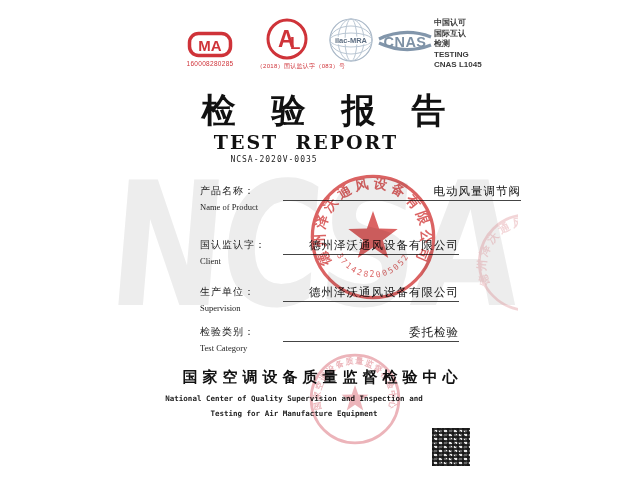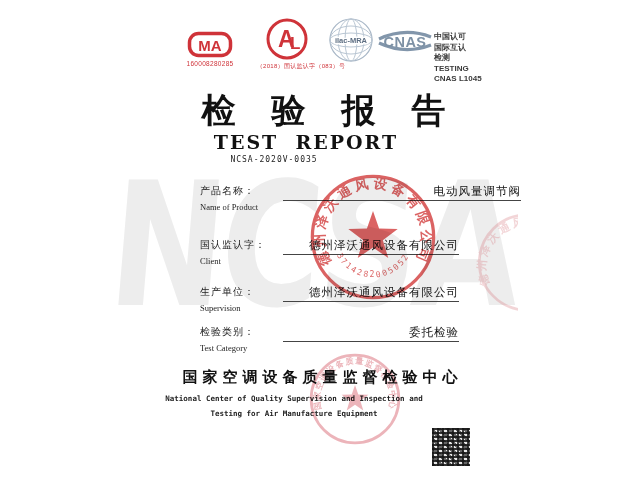--- a/index.html
+++ b/index.html
@@ -11,21 +11,21 @@
   
   .watermark{
     left:118px;top:160px;z-index:1;
     font-family:"DejaVu Sans",sans-serif;font-weight:700;font-size:172px;line-height:1;
     color:#ededed;letter-spacing:-6px;
     transform:scaleX(0.80) skewX(-6deg);transform-origin:left top;
     user-select:none;
   }
   
   .logo-caption{font-size:6.5px;color:#cf3339;text-align:center;letter-spacing:.3px;white-space:nowrap;}
-  .accred{left:434px;top:32px;width:80px;font-size:8px;font-weight:700;color:#3a3a3a;line-height:10.5px;z-index:2;}
+  .accred{left:434px;top:18px;width:80px;font-size:8px;font-weight:700;color:#3a3a3a;line-height:10.5px;z-index:2;}
   
   .title-zh{left:0;top:88px;width:640px;text-align:center;font-size:34px;font-weight:700;
     letter-spacing:36px;padding-left:43px;box-sizing:border-box;color:#111;z-index:2;
     font-family:"Liberation Sans",sans-serif;}
   .title-en{left:0;top:131px;width:612px;text-align:center;font-size:19px;font-weight:600;
     font-family:"DejaVu Serif",serif;letter-spacing:2px;color:#111;white-space:pre;z-index:2;}
   .report-no{left:0;top:155px;width:548px;text-align:center;font-size:8px;
     font-family:"DejaVu Sans Mono",monospace;letter-spacing:1px;color:#222;z-index:2;}
   
   .field-row{left:0;width:640px;z-index:2;}

